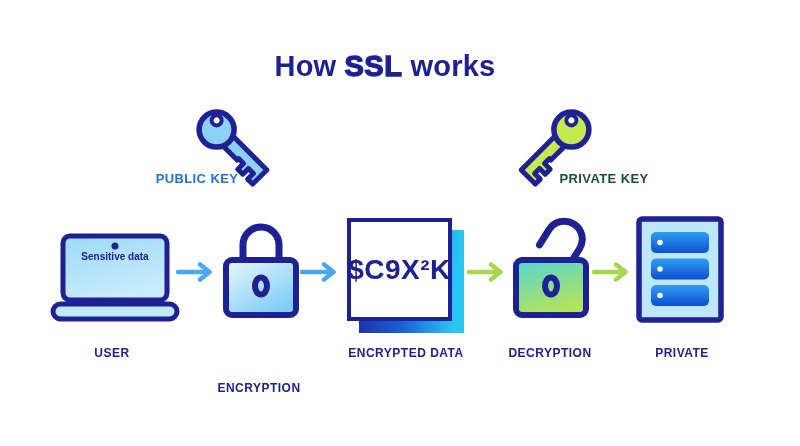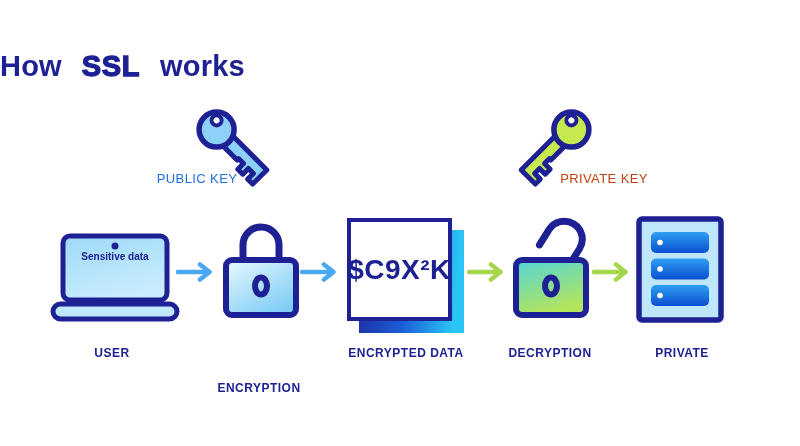--- a/index.html
+++ b/index.html
@@ -1,27 +1,27 @@
 <!DOCTYPE html>
 <html><head>
 <meta charset="utf-8">
 <style>
   html,body{margin:0;padding:0;background:#ffffff;}
   body{font-family:"Liberation Sans", sans-serif; width:800px; height:446px; position:relative; overflow:hidden;}
   .stage{position:absolute; inset:0; width:800px; height:446px; background:#ffffff;}
 
   
-  .title{position:absolute; top:50px; left:0; width:770px; display:flex; align-items:baseline; gap:20px;
+  .title{position:absolute; top:50px; left:0; width:770px; display:flex; justify-content:center; align-items:baseline; gap:8px;
          color:#1d2193; font-size:29px; font-weight:700; letter-spacing:0.2px;}
   .title .t-heavy{-webkit-text-stroke:1.3px #1d2193; letter-spacing:0.6px;}
 
   
-  .key-label{position:absolute; top:171px; font-size:13px; font-weight:400; letter-spacing:0.4px; text-align:center; width:120px;}
+  .key-label{position:absolute; top:171px; font-size:13px; font-weight:700; letter-spacing:0.4px; text-align:center; width:120px;}
   .key-label.public{left:137px; color:#2070e0;}
-  .key-label.private{left:544px; color:#c2410c;}
+  .key-label.private{left:544px; color:#14532d;}
 
   
   .abs{position:absolute;}
   .key-svg{width:100px; height:100px;}
   .key-svg.flip{transform:scaleX(-1);}
 
   
   .screen-text{position:absolute; left:64px; top:251px; width:102px; text-align:center;
                color:#1d2193; font-size:10px; font-weight:700; line-height:1.15;}
 

